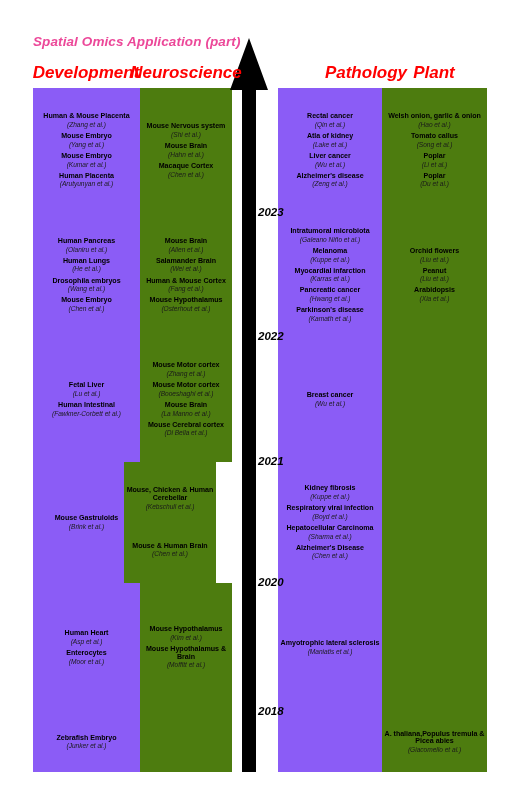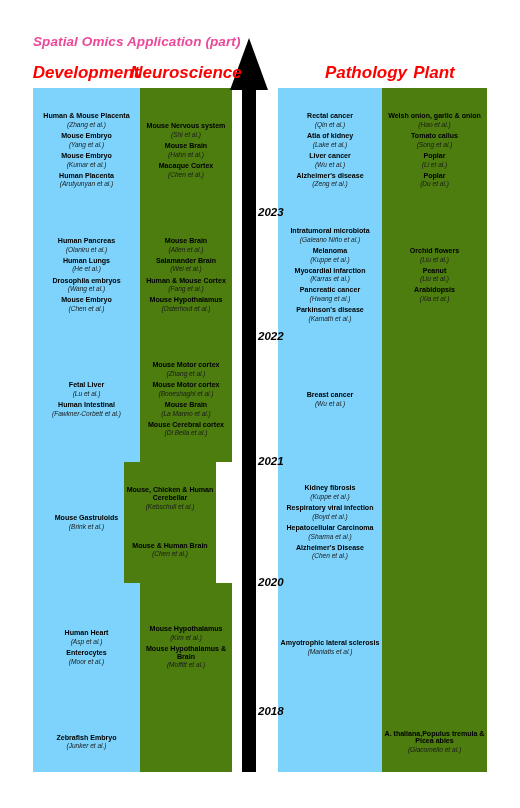--- a/index.html
+++ b/index.html
@@ -56,21 +56,21 @@
   
   .cell {
     position: absolute;
     display: flex;
     flex-direction: column;
     align-items: center;
     justify-content: center;
     padding: 2px 1px;
     overflow: hidden;
   }
-  .cell.dev, .cell.path { background: #7dd3fc; }
+  .cell.dev, .cell.path { background: #8b5cf6; }
   .cell.neuro, .cell.plant { background: #4d7c0f; }
 
   .entry {
     text-align: center;
     line-height: 1.08;
     margin: 2.5px 0;
     width: 100%;
   }
   .entry-name {
     display: block;

